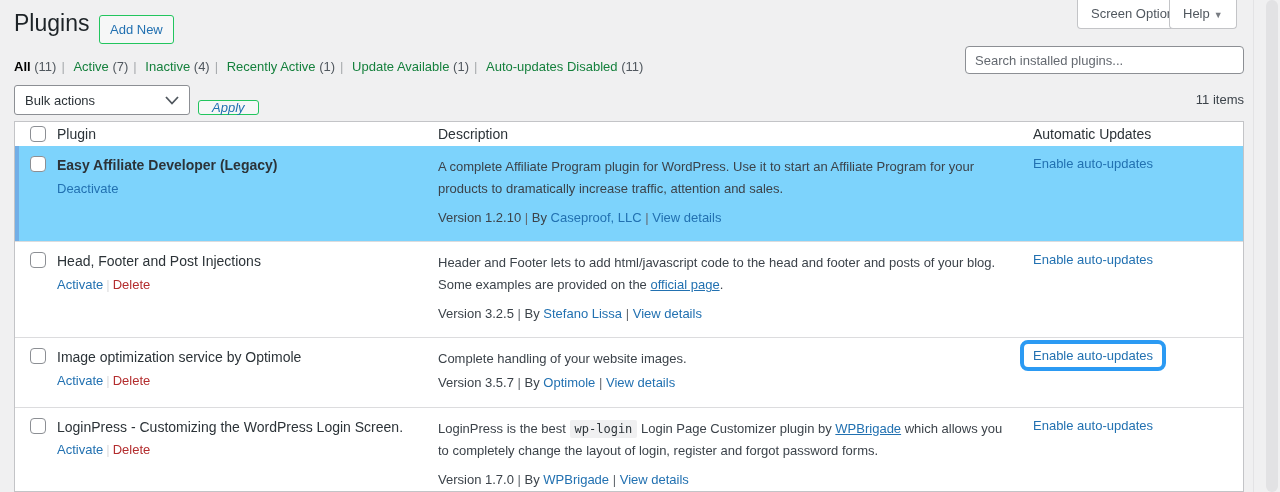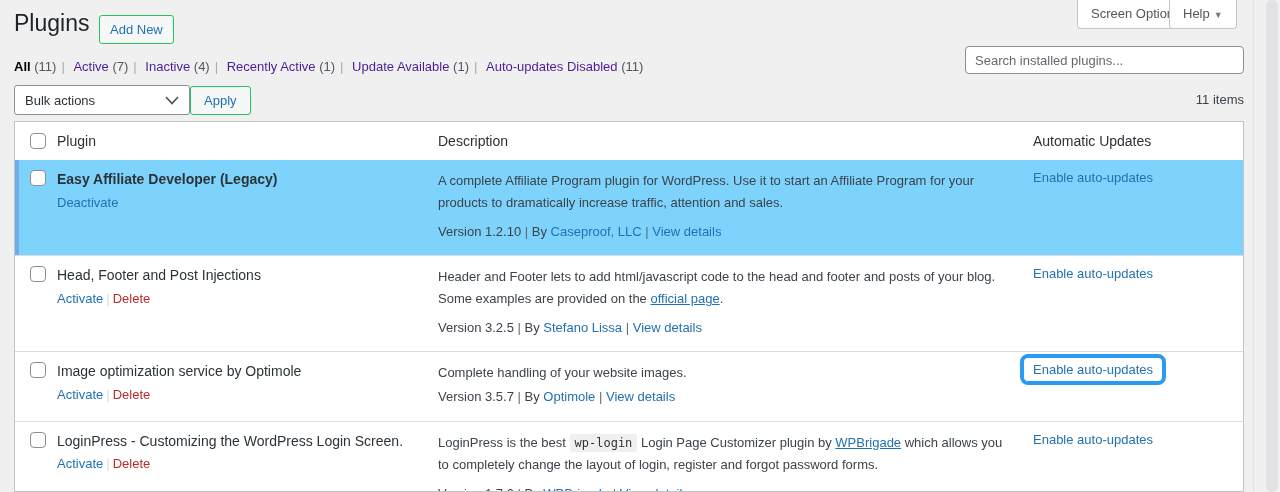--- a/index.html
+++ b/index.html
@@ -34,43 +34,43 @@
     position: absolute; left: 965px; top: 46px; width: 279px; height: 28px;
     border: 1px solid #8c8f94; border-radius: 4px; background: #fff;
     padding: 0 9px; font-size: 13px; color: #4d7c0f;
     font-family: "Liberation Sans", sans-serif;
   }
   .search-box::placeholder { color: #646970; opacity: 1; }
 
   
   .subsubsub { position: absolute; left: 14px; top: 59px; list-style: none; font-size: 13px; white-space: nowrap; }
   .subsubsub li { display: inline; }
-  .subsubsub a { color: #4c1d95; text-decoration: none; cursor: pointer; }
+  .subsubsub a { color: #15803d; text-decoration: none; cursor: pointer; }
   .subsubsub .current a { color: #000; font-weight: 700; }
   .subsubsub .count { color: #50575e; }
   .subsubsub .pipe { color: #a7aaad; margin: 0 5px; }
 
   
   .bulkbar { position: absolute; left: 14px; top: 85px; display: flex; align-items: flex-end; }
   .select {
     display: inline-flex; align-items: center; justify-content: space-between;
     width: 176px; height: 30px; background: #fff; border: 1px solid #8c8f94;
     border-radius: 3px; padding: 0 10px; color: #2c3338; cursor: pointer; font-size: 13px;
   }
   .select svg { flex: 0 0 auto; }
-  .apply { padding: 7px 13px; }
+  .apply { margin-left: 8px; padding: 0 13px; font-style: italic; }
   .items-count { position: absolute; top: 92px; right: 36px; font-size: 13px; color: #3c434a; }
 
   
   .plugins-table {
     position: absolute; left: 14px; top: 121px; width: 1230px; height: 371px;
     background: #fff; border: 1px solid #c3c4c7; overflow: hidden;
   }
   .trow { display: flex; align-items: stretch; }
-  .thead { height: 38px; align-items: center; }
+  .thead { height: 24px; align-items: center; }
   .cell-cb { width: 42px; padding-left: 15px; padding-top: 10px; flex: 0 0 auto; }
   .thead .cell-cb { padding-top: 0; display: flex; align-items: center; }
   .cell-plugin { width: 381px; padding: 10px 10px 14px 0; flex: 0 0 auto; }
   .cell-desc { width: 595px; padding: 10px 25px 14px 0; flex: 0 0 auto; }
   .cell-auto { width: 212px; padding: 10px 8px 14px 0; flex: 0 0 auto; }
   .thead .cell-plugin, .thead .cell-desc, .thead .cell-auto { padding-top: 0; padding-bottom: 0; }
   .col-label { font-size: 14px; color: #2c3338; }
 
   .checkbox {
     display: inline-block; width: 16px; height: 16px; background: #fff;

